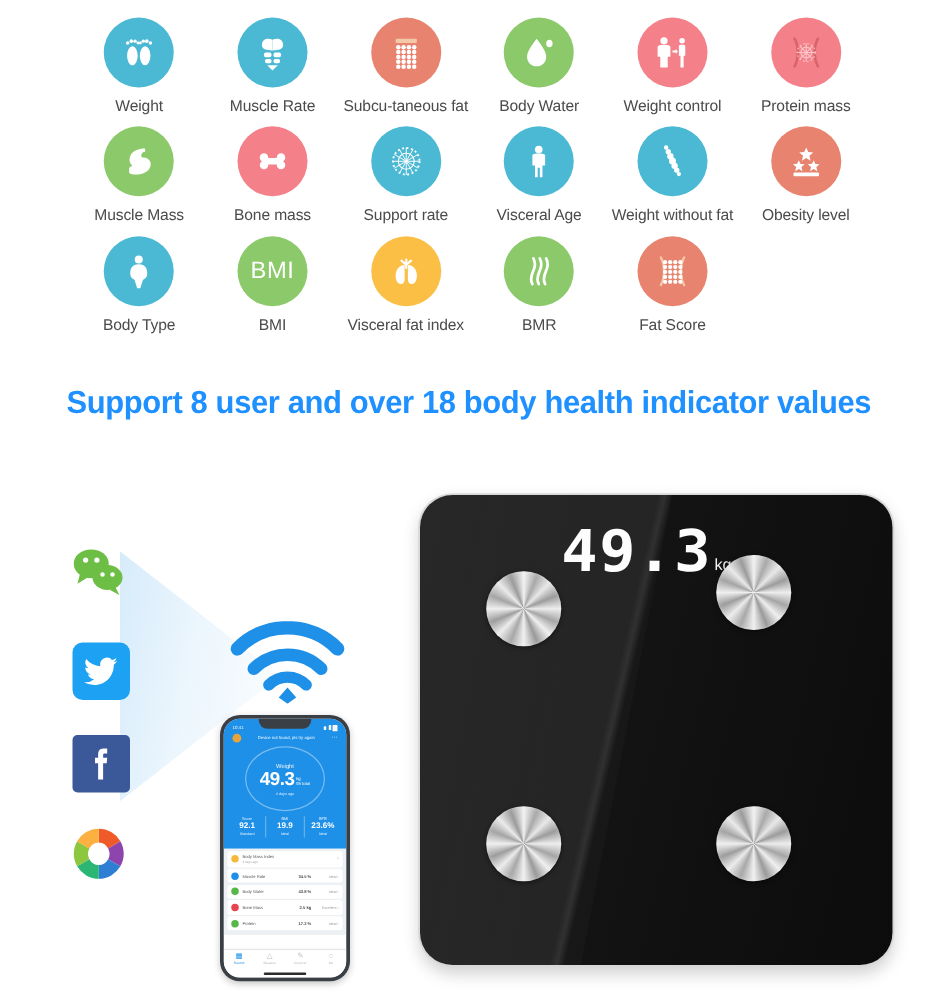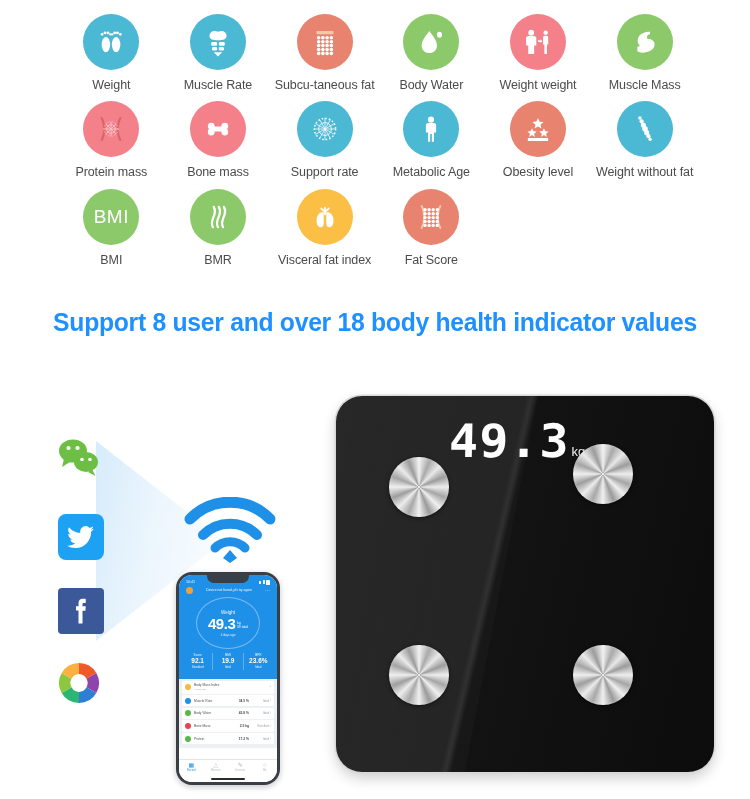--- a/index.html
+++ b/index.html
@@ -413,47 +413,47 @@
         <svg viewBox="0 0 40 40" width="34" height="34">
           <g fill="#ffffff">
             <circle cx="12" cy="9" r="3.4"></circle>
             <path d="M6 15 C6 13 9 13 12 13 C15 13 18 13 18 15 L18 24 L15.5 24 L15.5 34 L8.5 34 L8.5 24 L6 24 Z"></path>
             <circle cx="29" cy="9" r="2.6"></circle>
             <path d="M26 14 C26 13 27.3 12.6 29 12.6 C30.7 12.6 32 13 32 14 L32 23 L30.5 23 L30.5 34 L27.5 34 L27.5 23 L26 23 Z"></path>
             <path d="M20 18 L23 18 L23 16.5 L25 19 L23 21.5 L23 20 L20 20 Z"></path>
           </g>
         </svg>
       </div>
-      <div class="feature-label">Weight weight</div>
-    </div>
-    <div class="feature-cell">
-      <div class="feature-circle" style="background: rgb(140, 201, 106);">
-        <svg viewBox="0 0 40 40" width="34" height="34">
-          <g fill="#ffffff">
-            <path d="M26 8 C20 8 14 10 12 15 C10.5 19 11.5 22 14 24 L11 26 L11 31 C14 33 20 33 25 31 C30 29 32 25 31 21 C30 17.5 26.5 16 23 16.5 C21.5 14 23 11 26 11 Z"></path>
-          </g>
-        </svg>
-      </div>
-      <div class="feature-label">Muscle Mass</div>
+      <div class="feature-label">Weight control</div>
     </div>
     <div class="feature-cell">
       <div class="feature-circle" style="background: rgb(244, 128, 138);">
         <svg viewBox="0 0 40 40" width="34" height="34">
           <g>
             <path d="M9 7 C13 14 13 26 9 33" stroke="#D9636A" stroke-width="2.4" fill="none" stroke-linecap="round"></path>
             <path d="M31 7 C27 14 27 26 31 33" stroke="#D9636A" stroke-width="2.4" fill="none" stroke-linecap="round"></path>
             <g stroke="#F9C2C6" stroke-width="1.1" fill="none">
               <circle cx="20" cy="20" r="8.5" stroke-dasharray="1.6 2.1"></circle>
               <circle cx="20" cy="20" r="5"></circle>
               <path d="M20 11.5 L20 28.5 M11.5 20 L28.5 20 M14 14 L26 26 M26 14 L14 26"></path>
             </g>
           </g>
         </svg>
       </div>
       <div class="feature-label">Protein mass</div>
+    </div>
+    <div class="feature-cell">
+      <div class="feature-circle" style="background: rgb(140, 201, 106);">
+        <svg viewBox="0 0 40 40" width="34" height="34">
+          <g fill="#ffffff">
+            <path d="M26 8 C20 8 14 10 12 15 C10.5 19 11.5 22 14 24 L11 26 L11 31 C14 33 20 33 25 31 C30 29 32 25 31 21 C30 17.5 26.5 16 23 16.5 C21.5 14 23 11 26 11 Z"></path>
+          </g>
+        </svg>
+      </div>
+      <div class="feature-label">Muscle Mass</div>
     </div>
     <div class="feature-cell">
       <div class="feature-circle" style="background: rgb(244, 128, 138);">
         <svg viewBox="0 0 40 40" width="34" height="34">
           <g fill="#ffffff">
             <rect x="12" y="17" width="16" height="6" rx="3"></rect>
             <circle cx="12" cy="16.5" r="4"></circle>
             <circle cx="12" cy="23.5" r="4"></circle>
             <circle cx="28" cy="16.5" r="4"></circle>
             <circle cx="28" cy="23.5" r="4"></circle>
@@ -489,81 +489,92 @@
     </div>
     <div class="feature-cell">
       <div class="feature-circle" style="background: rgb(75, 184, 212);">
         <svg viewBox="0 0 40 40" width="34" height="34">
           <g fill="#ffffff">
             <circle cx="20" cy="9" r="3.6"></circle>
             <path d="M14 14.5 C14 13.2 16.5 12.8 20 12.8 C23.5 12.8 26 13.2 26 14.5 L26 24 L23.5 24 L23.5 35 L21 35 L21 26 L19 26 L19 35 L16.5 35 L16.5 24 L14 24 Z"></path>
           </g>
         </svg>
       </div>
-      <div class="feature-label">Metabolic Age</div>
-    </div>
-    <div class="feature-cell">
-      <div class="feature-circle" style="background: rgb(232, 131, 111);">
-        <svg viewBox="0 0 40 40" width="34" height="34">
-          <g fill="#ffffff">
-            <path d="M20 7 L21.9 11.4 L26.6 11.8 L23 14.9 L24.1 19.5 L20 17 L15.9 19.5 L17 14.9 L13.4 11.8 L18.1 11.2 Z"></path>
-            <path d="M13 19 L14.6 22.6 L18.5 22.9 L15.5 25.5 L16.4 29.3 L13 27.2 L9.6 29.3 L10.5 25.5 L7.5 22.9 L11.4 22.4 Z"></path>
-            <path d="M27 19 L28.6 22.6 L32.5 22.9 L29.5 25.5 L30.4 29.3 L27 27.2 L23.6 29.3 L24.5 25.5 L21.5 22.9 L25.4 22.4 Z"></path>
-            <rect x="8" y="30.5" width="24" height="3.6" rx="1"></rect>
-          </g>
-        </svg>
-      </div>
-      <div class="feature-label">Obesity level</div>
+      <div class="feature-label">Visceral Age</div>
     </div>
     <div class="feature-cell">
       <div class="feature-circle" style="background: rgb(75, 184, 212);">
         <svg viewBox="0 0 40 40" width="34" height="34">
           <g fill="#ffffff">
             <circle cx="14" cy="7" r="2.1"></circle>
             <circle cx="16" cy="11" r="2.5"></circle>
             <circle cx="18" cy="15.3" r="3"></circle>
             <circle cx="20" cy="19.8" r="3.3"></circle>
             <circle cx="22" cy="24.3" r="3"></circle>
             <circle cx="24" cy="28.4" r="2.5"></circle>
             <circle cx="26" cy="32" r="2"></circle>
           </g>
         </svg>
       </div>
       <div class="feature-label">Weight without fat</div>
     </div>
     <div class="feature-cell">
+      <div class="feature-circle" style="background: rgb(232, 131, 111);">
+        <svg viewBox="0 0 40 40" width="34" height="34">
+          <g fill="#ffffff">
+            <path d="M20 7 L21.9 11.4 L26.6 11.8 L23 14.9 L24.1 19.5 L20 17 L15.9 19.5 L17 14.9 L13.4 11.8 L18.1 11.2 Z"></path>
+            <path d="M13 19 L14.6 22.6 L18.5 22.9 L15.5 25.5 L16.4 29.3 L13 27.2 L9.6 29.3 L10.5 25.5 L7.5 22.9 L11.4 22.4 Z"></path>
+            <path d="M27 19 L28.6 22.6 L32.5 22.9 L29.5 25.5 L30.4 29.3 L27 27.2 L23.6 29.3 L24.5 25.5 L21.5 22.9 L25.4 22.4 Z"></path>
+            <rect x="8" y="30.5" width="24" height="3.6" rx="1"></rect>
+          </g>
+        </svg>
+      </div>
+      <div class="feature-label">Obesity level</div>
+    </div>
+    <div class="feature-cell">
+      <div class="feature-circle" style="background: rgb(75, 184, 212);">
+        <svg viewBox="0 0 40 40" width="34" height="34">
+          <g fill="#ffffff">
+            <circle cx="20" cy="9" r="3.8"></circle>
+            <path d="M20 13.5 C13.5 13.5 12 18 12 22 C12 26 14.5 27 16 28 L18.5 36 L21.5 36 L24 28 C25.5 27 28 26 28 22 C28 18 26.5 13.5 20 13.5 Z"></path>
+          </g>
+        </svg>
+      </div>
+      <div class="feature-label">Body Type</div>
+    </div>
+    <div class="feature-cell">
       <div class="feature-circle" style="background: rgb(140, 201, 106);">
         <span class="bmi-text">BMI</span>
       </div>
       <div class="feature-label">BMI</div>
+    </div>
+    <div class="feature-cell">
+      <div class="feature-circle" style="background: rgb(251, 191, 69);">
+        <svg viewBox="0 0 40 40" width="34" height="34">
+          <g fill="#ffffff">
+            <rect x="19" y="8" width="2" height="10" rx="1"></rect>
+            <path d="M18 14 C14 14 10 18 10 24 C10 29 12 32 15 32 C17.5 32 18.5 30 18.5 27 L18.5 15 Z"></path>
+            <path d="M22 14 C26 14 30 18 30 24 C30 29 28 32 25 32 C22.5 32 21.5 30 21.5 27 L21.5 15 Z"></path>
+            <path d="M15.5 10 L20 14 L24.5 10" stroke="#ffffff" stroke-width="2" fill="none" stroke-linecap="round"></path>
+          </g>
+        </svg>
+      </div>
+      <div class="feature-label">Visceral fat index</div>
     </div>
     <div class="feature-cell">
       <div class="feature-circle" style="background: rgb(140, 201, 106);">
         <svg viewBox="0 0 40 40" width="34" height="34">
           <g fill="none" stroke="#ffffff" stroke-width="2.6" stroke-linecap="round">
             <path d="M14 32 C11 27 14 22 15.5 18 C17 14 16.5 11 15 8"></path>
             <path d="M20 32 C17 27 20 22 21.5 18 C23 14 22.5 11 21 8"></path>
             <path d="M26 32 C23 27 26 22 27.5 18 C29 14 28.5 11 27 8"></path>
           </g>
         </svg>
       </div>
       <div class="feature-label">BMR</div>
-    </div>
-    <div class="feature-cell">
-      <div class="feature-circle" style="background: rgb(251, 191, 69);">
-        <svg viewBox="0 0 40 40" width="34" height="34">
-          <g fill="#ffffff">
-            <rect x="19" y="8" width="2" height="10" rx="1"></rect>
-            <path d="M18 14 C14 14 10 18 10 24 C10 29 12 32 15 32 C17.5 32 18.5 30 18.5 27 L18.5 15 Z"></path>
-            <path d="M22 14 C26 14 30 18 30 24 C30 29 28 32 25 32 C22.5 32 21.5 30 21.5 27 L21.5 15 Z"></path>
-            <path d="M15.5 10 L20 14 L24.5 10" stroke="#ffffff" stroke-width="2" fill="none" stroke-linecap="round"></path>
-          </g>
-        </svg>
-      </div>
-      <div class="feature-label">Visceral fat index</div>
     </div>
     <div class="feature-cell">
       <div class="feature-circle" style="background: rgb(232, 131, 111);">
         <svg viewBox="0 0 40 40" width="34" height="34">
           <g>
             <path d="M9 7 C13 14 13 26 9 33" stroke="#F3C9A8" stroke-width="2.2" fill="none" stroke-linecap="round"></path>
             <path d="M31 7 C27 14 27 26 31 33" stroke="#F3C9A8" stroke-width="2.2" fill="none" stroke-linecap="round"></path>
             <g fill="#ffffff">
               <circle cx="13" cy="11.5" r="2"></circle>
               <circle cx="17.8" cy="11.5" r="2"></circle>

